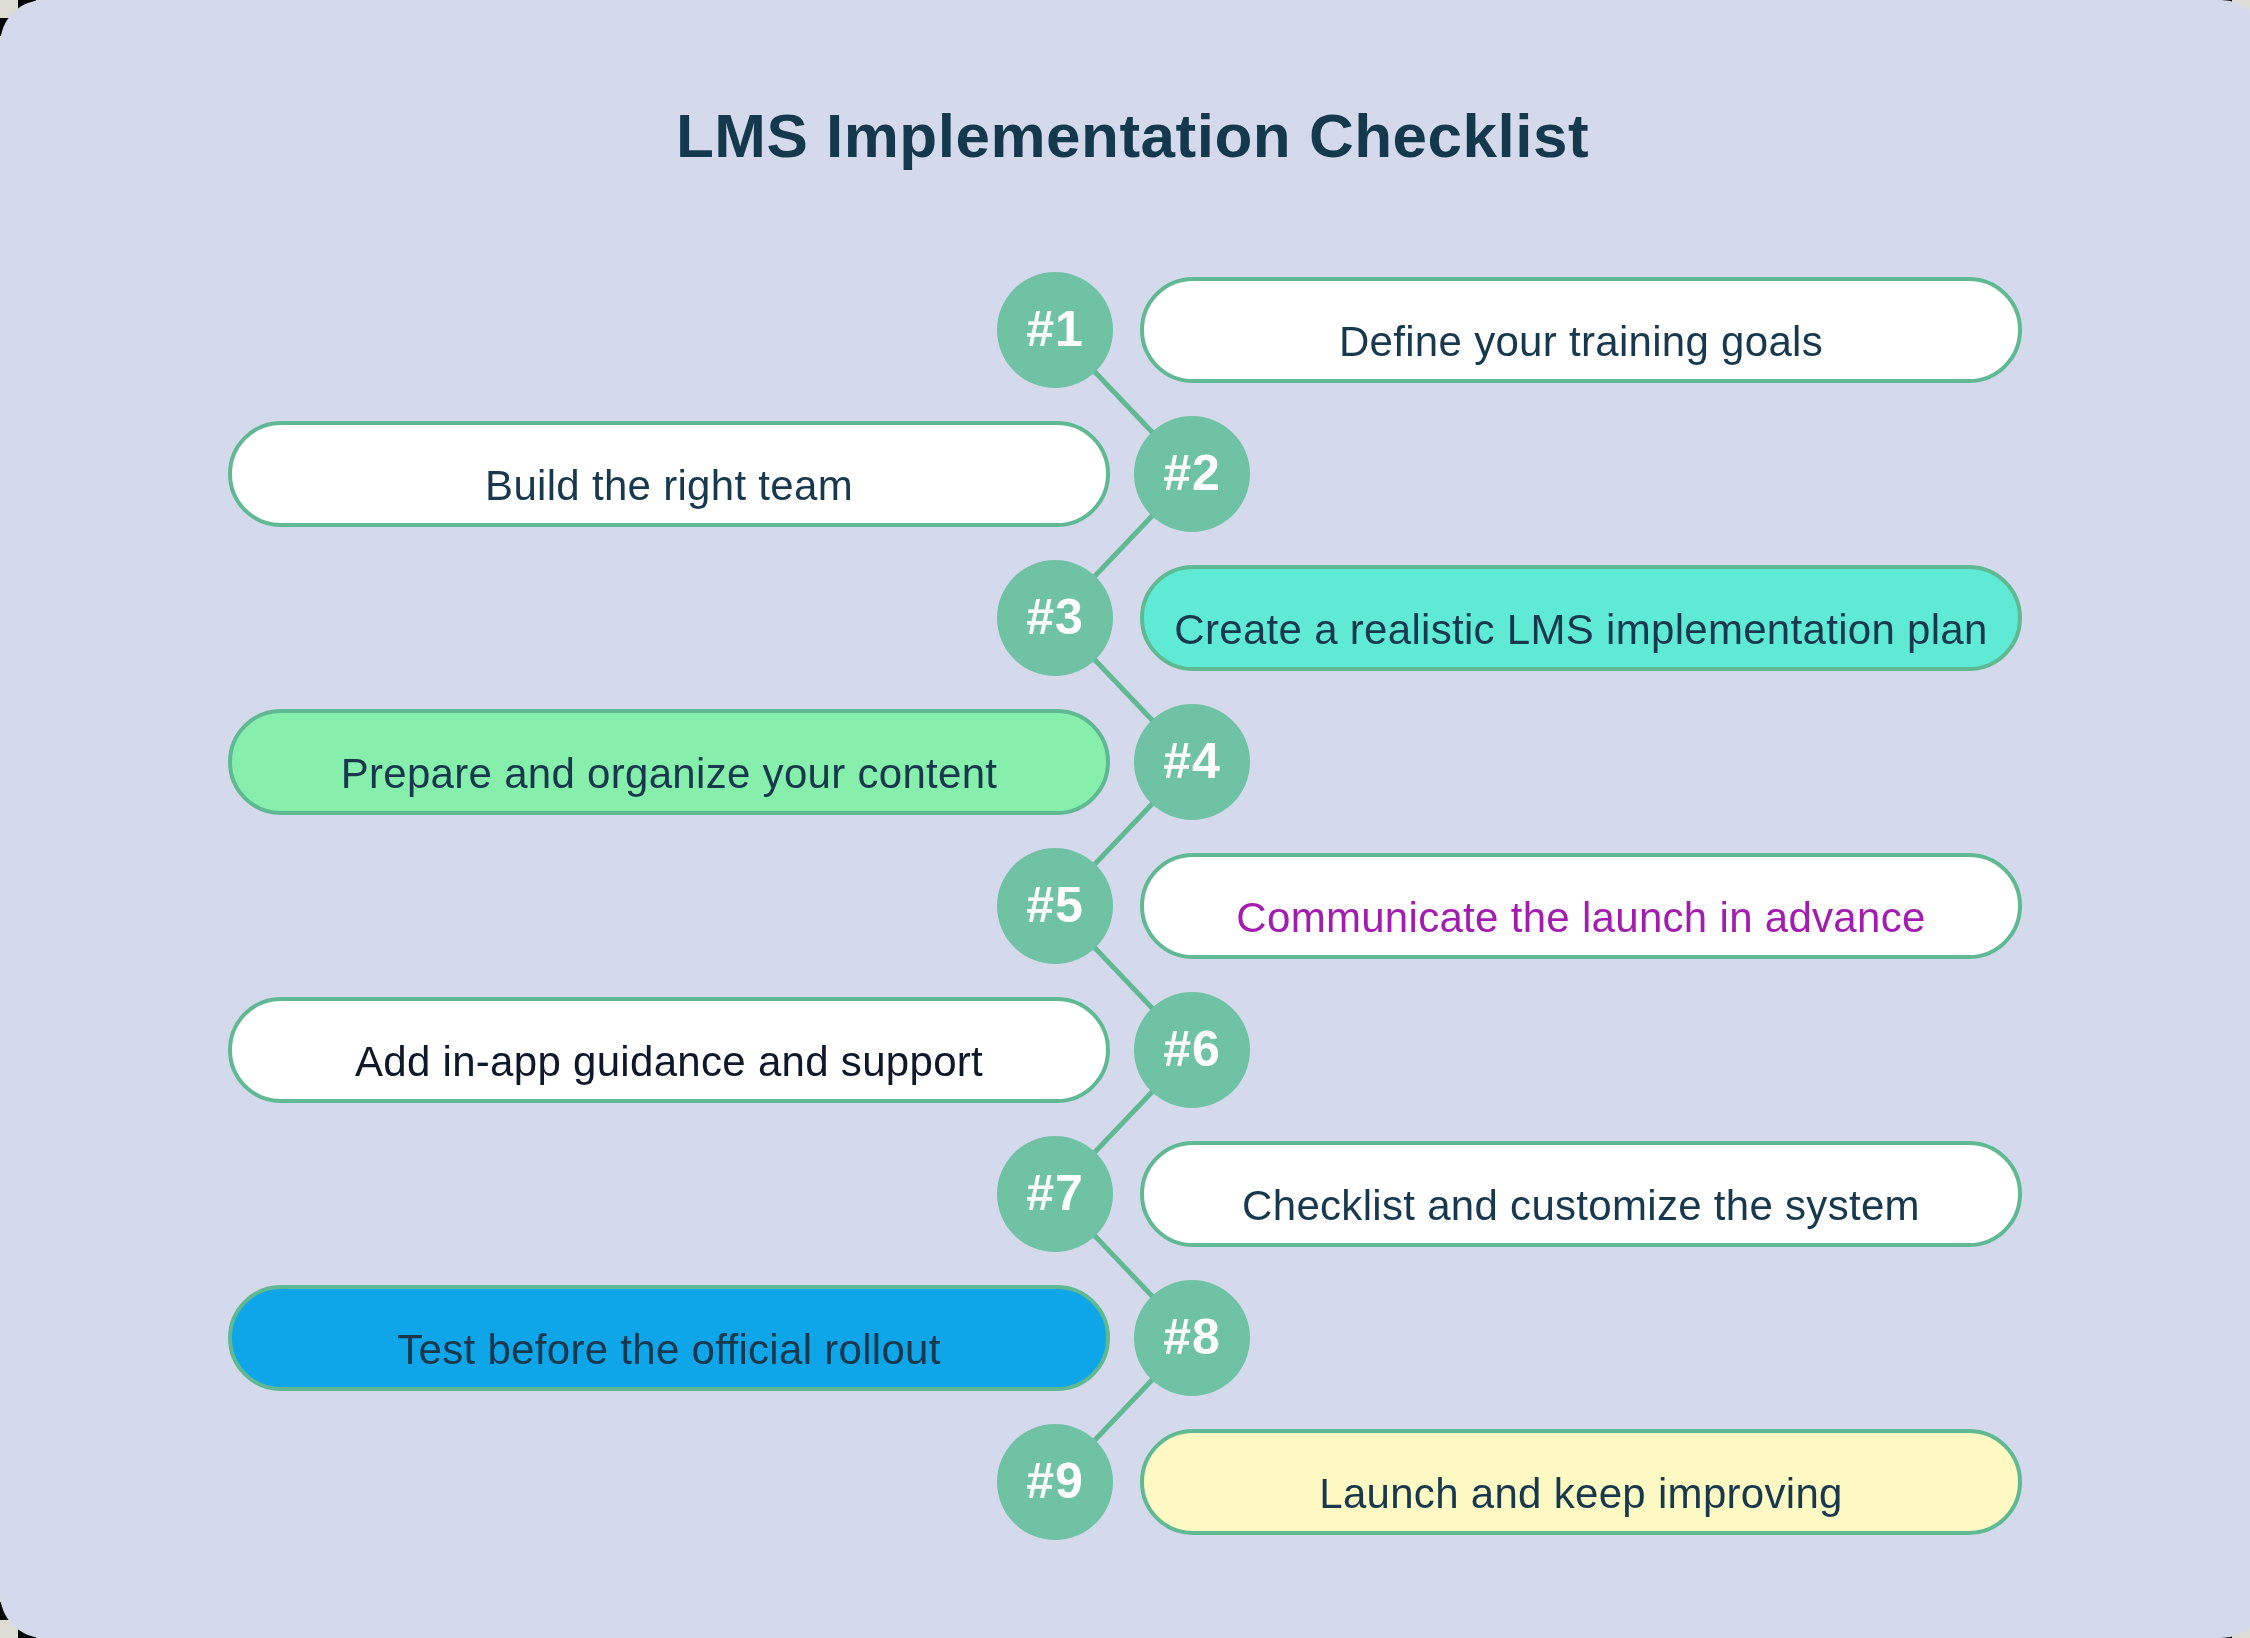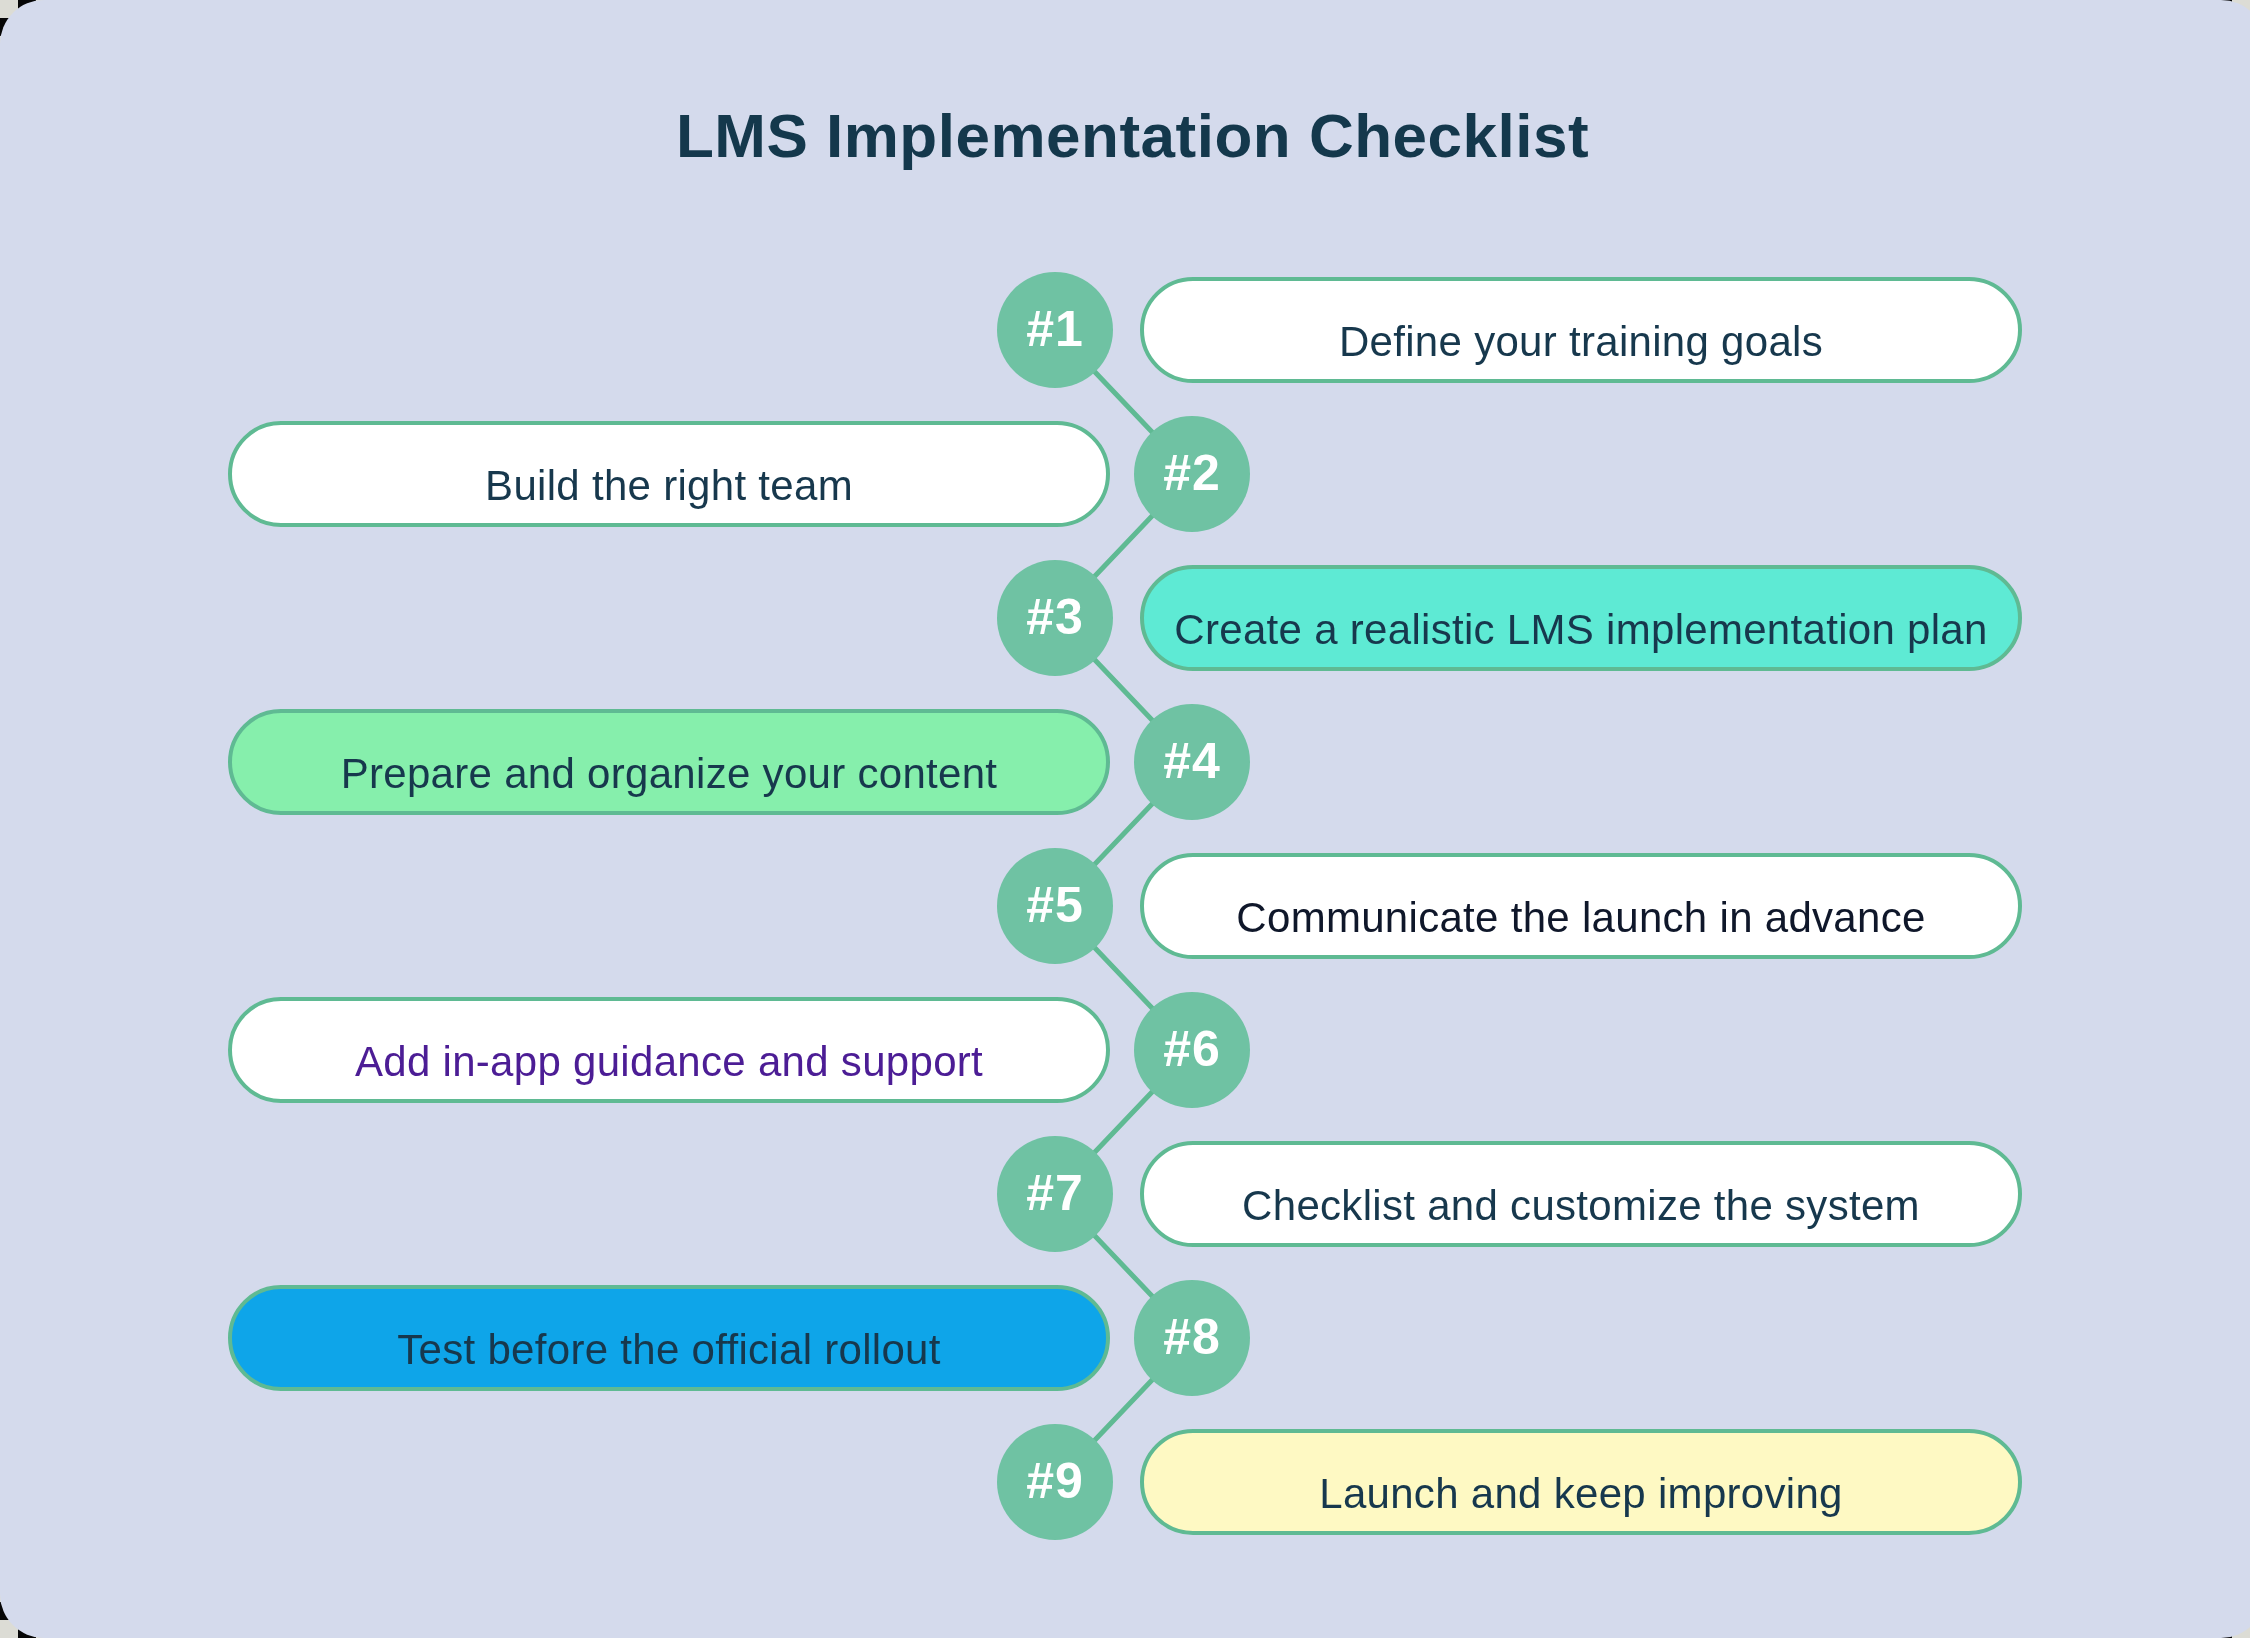--- a/index.html
+++ b/index.html
@@ -97,27 +97,27 @@
       <div class="circle" style="left: 997px; top: 560px; background: rgb(111, 194, 163);">
         <span>#3</span>
       </div>
       <div class="pill left" style="top: 709px; background: #86efac; border-color: rgb(95, 186, 147);">
         <span style="color: rgb(23, 56, 77);">Prepare and organize your content</span>
       </div>
       <div class="circle" style="left: 1134px; top: 704px; background: rgb(111, 194, 163);">
         <span>#4</span>
       </div>
       <div class="pill right" style="top: 853px; background: rgb(255, 255, 255); border-color: rgb(95, 186, 147);">
-        <span style="color: #0f172a;">Communicate the launch in advance</span>
+        <span style="color: #a21caf;">Communicate the launch in advance</span>
       </div>
       <div class="circle" style="left: 997px; top: 848px; background: rgb(111, 194, 163);">
         <span>#5</span>
       </div>
       <div class="pill left" style="top: 997px; background: rgb(255, 255, 255); border-color: rgb(95, 186, 147);">
-        <span style="color: #4c1d95;">Add in-app guidance and support</span>
+        <span style="color: #0f172a;">Add in-app guidance and support</span>
       </div>
       <div class="circle" style="left: 1134px; top: 992px; background: rgb(111, 194, 163);">
         <span>#6</span>
       </div>
       <div class="pill right" style="top: 1141px; background: rgb(255, 255, 255); border-color: rgb(95, 186, 147);">
         <span style="color: rgb(23, 56, 77);">Checklist and customize the system</span>
       </div>
       <div class="circle" style="left: 997px; top: 1136px; background: rgb(111, 194, 163);">
         <span>#7</span>
       </div>

